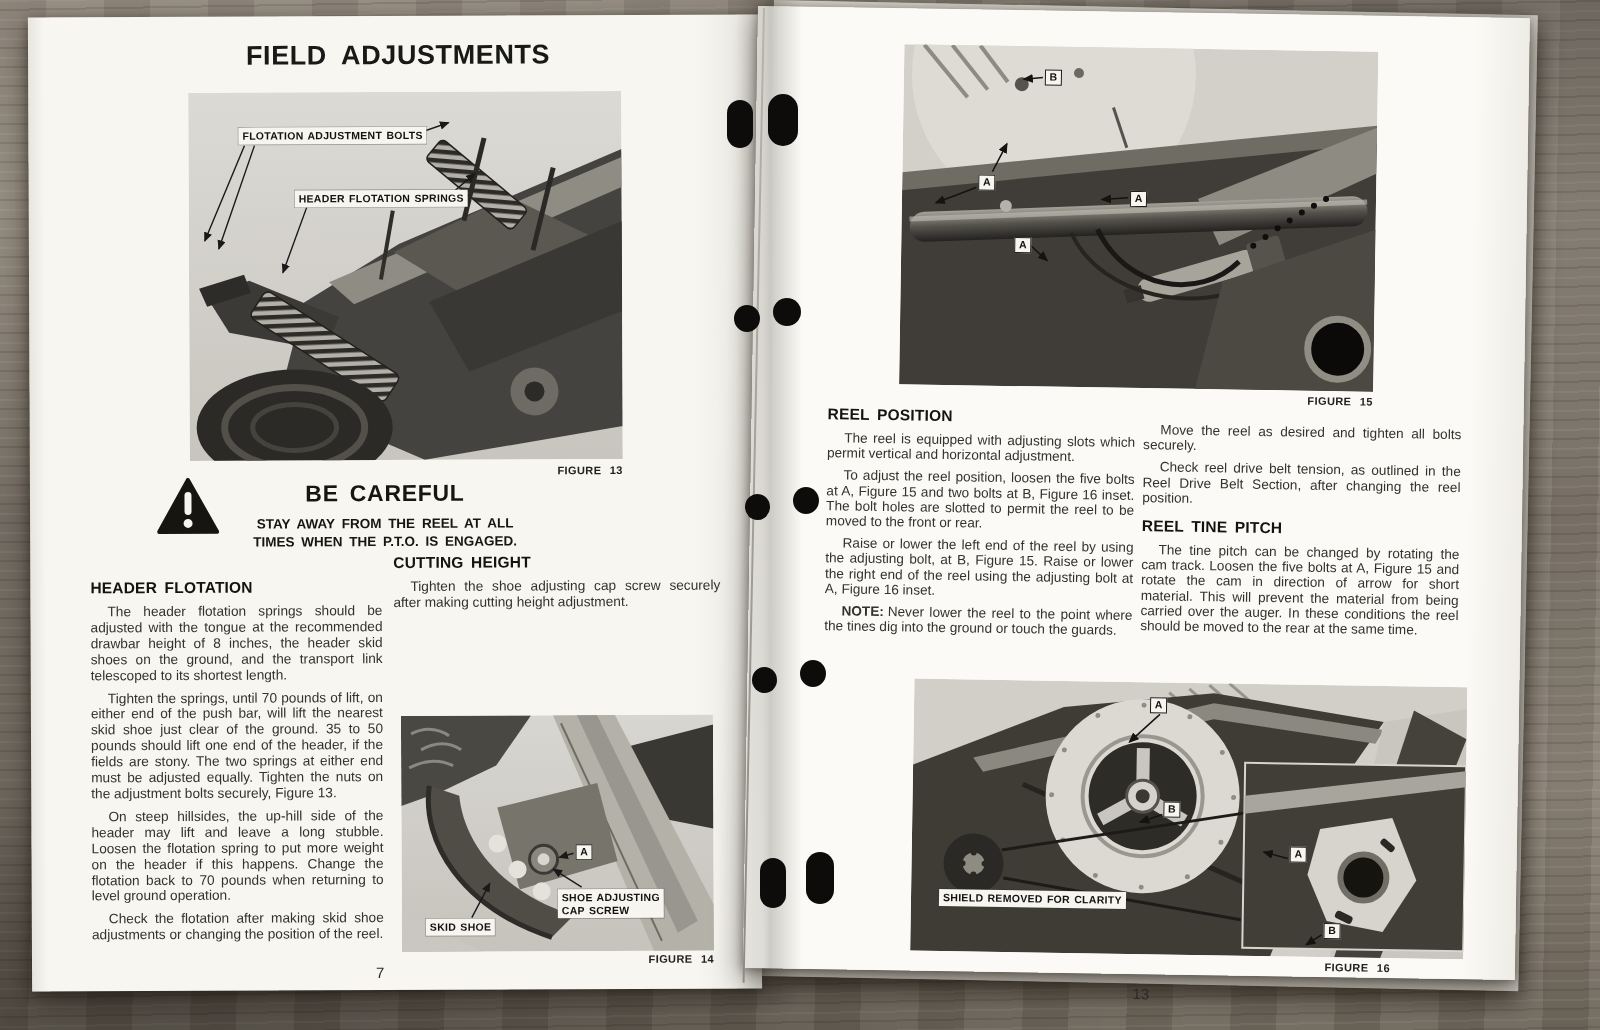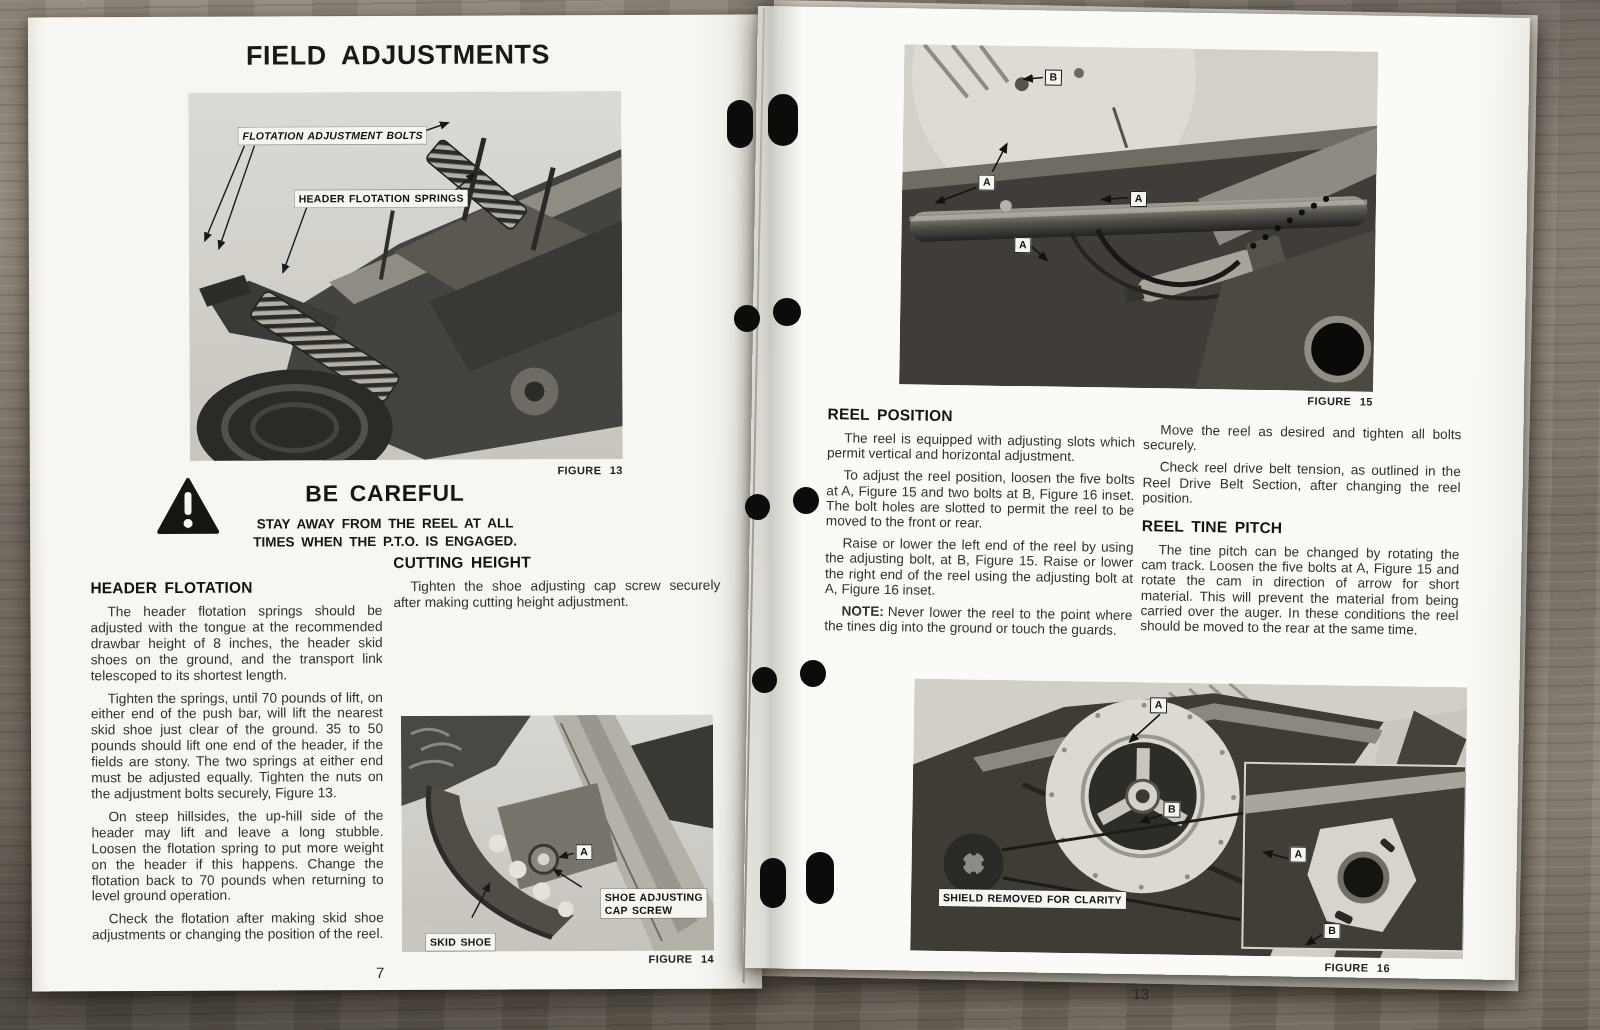--- a/index.html
+++ b/index.html
@@ -105,21 +105,21 @@
         <ellipse cx="105" cy="335" rx="70" ry="40" fill="none" stroke="#53504a" stroke-width="7"></ellipse>
         <ellipse cx="105" cy="335" rx="42" ry="23" fill="none" stroke="#45433e" stroke-width="5"></ellipse>
         <circle cx="345" cy="300" r="24" fill="#6e6b64"></circle>
           <circle cx="345" cy="300" r="10" fill="#2c2b28"></circle>
         <path d="M222,44 L260,31" stroke="#1a1918" stroke-width="1.4" fill="none" marker-end="url(#ar13)"></path>
         <path d="M56,53 L16,148" stroke="#1a1918" stroke-width="1.4" fill="none" marker-end="url(#ar13)"></path>
         <path d="M66,53 L30,156" stroke="#1a1918" stroke-width="1.4" fill="none" marker-end="url(#ar13)"></path>
         <path d="M258,106 L286,82" stroke="#1a1918" stroke-width="1.4" fill="none" marker-end="url(#ar13)"></path>
         <path d="M118,115 L94,180" stroke="#1a1918" stroke-width="1.4" fill="none" marker-end="url(#ar13)"></path>
       </svg>
-      <div class="callout" style="left:50px; top:35px;font-style:italic;">FLOTATION ADJUSTMENT BOLTS</div>
+      <div class="callout" style="left:50px; top:35px;">FLOTATION ADJUSTMENT BOLTS</div>
       <div class="callout" style="left:106px; top:98px;text-align:right;">HEADER FLOTATION SPRINGS</div>
     </div>
     <div class="fig-caption" style="left:160px; top:449px; width:433px;">FIGURE 13</div>
 
     <div class="warn-tri">
       <svg width="62" height="58" viewBox="0 0 62 58">
         <path d="M31,2 L60,54 L2,54 Z" fill="#161512" stroke="#161512" stroke-width="4" stroke-linejoin="round"></path>
         <rect x="27.5" y="14" width="7" height="23" rx="3.5" fill="#f6f5f0"></rect>
         <circle cx="31" cy="45.5" r="4.5" fill="#f6f5f0"></circle>
       </svg>
@@ -169,23 +169,23 @@
         <circle cx="140" cy="176" r="9" fill="#e4e2db"></circle>
         <circle cx="164" cy="194" r="8" fill="#e4e2db"></circle>
         <circle cx="142" cy="144" r="14" fill="#8a877e" stroke="#3b3935" stroke-width="3"></circle>
         <circle cx="142" cy="144" r="6" fill="#d8d6cf"></circle>
         <polygon points="0,196 80,236 0,236" fill="#c9c7c0"></polygon>
         <path d="M172,138 L158,142" stroke="#1a1918" stroke-width="1.4" fill="none" marker-end="url(#ar14)"></path>
         <path d="M180,172 L152,154" stroke="#1a1918" stroke-width="1.4" fill="none" marker-end="url(#ar14)"></path>
         <path d="M70,202 L88,168" stroke="#1a1918" stroke-width="1.4" fill="none" marker-end="url(#ar14)"></path>
       </svg>
       <div class="abox" style="left:174px; top:129px;">A</div>
-      <div class="callout" style="left:156px; top:174px;margin-left:43px;">SHOE ADJUSTING
+      <div class="callout" style="left:156px; top:174px;">SHOE ADJUSTING
 CAP SCREW</div>
-      <div class="callout" style="left:24px; top:203px;margin-top:15px;">SKID SHOE</div>
+      <div class="callout" style="left:24px; top:203px;">SKID SHOE</div>
     </div>
     <div class="fig-caption" style="left:370px; top:938px; width:312px;">FIGURE 14</div>
 
     <div class="pageno" style="left:344px; top:948px;">7</div>
   </div>
 
   <div class="page page-right">
 
     <div class="figure" style="left:147px; top:36px;">
       <svg width="474" height="340" viewBox="0 0 474 340">

